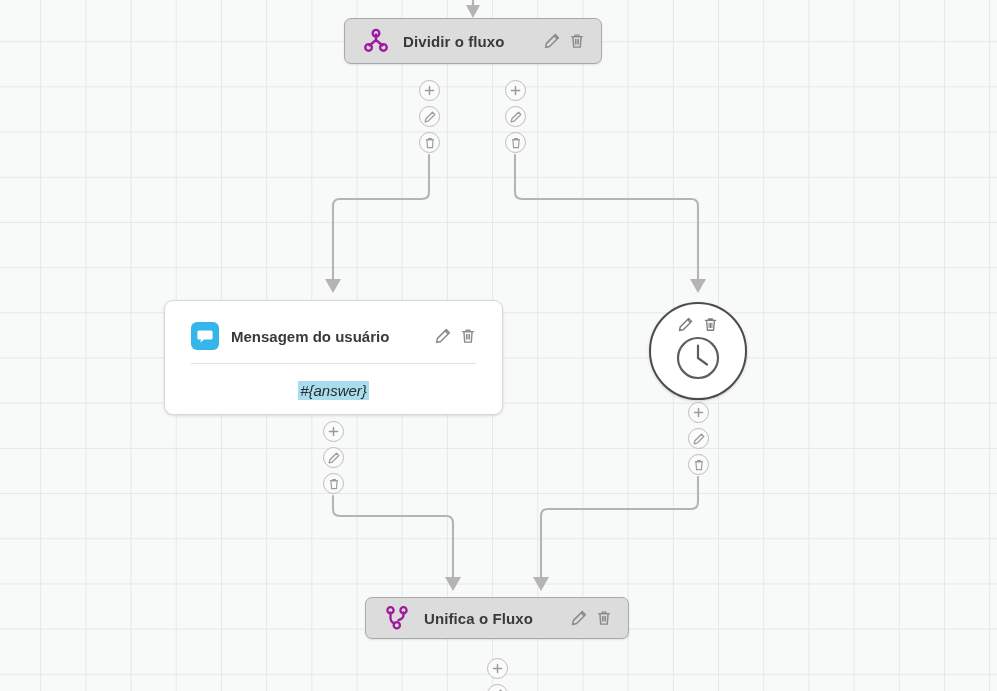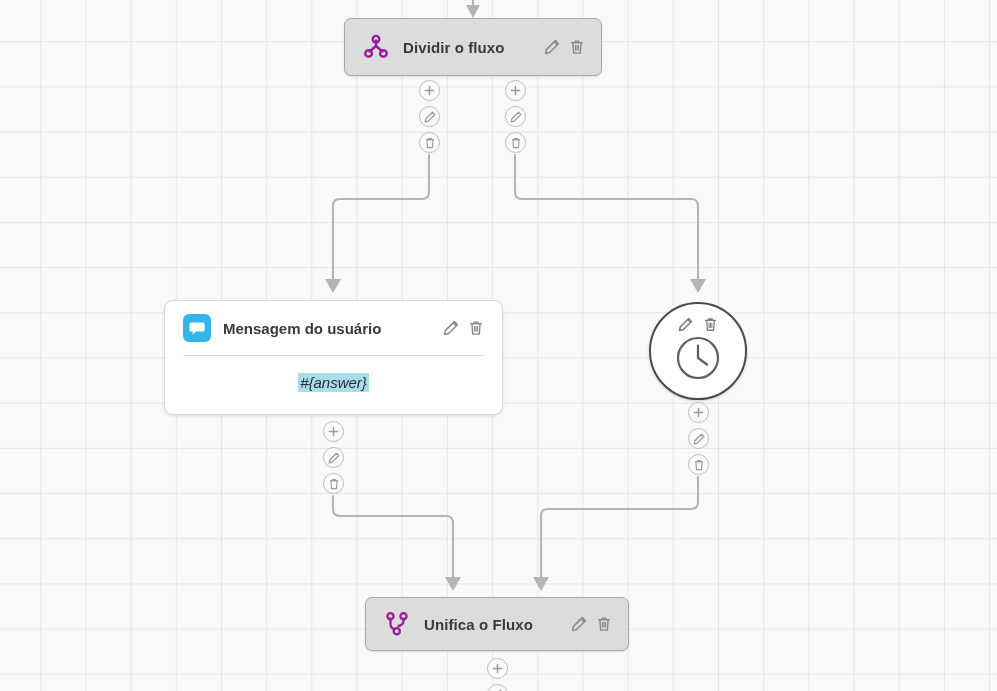--- a/index.html
+++ b/index.html
@@ -71,21 +71,21 @@
     letter-spacing: 0.1px;
     white-space: nowrap;
   }
 
   
   .node-card {
     background: #ffffff;
     border: 1px solid #d8d8d8;
     border-radius: 9px;
     box-shadow: 0 1px 3px rgba(0,0,0,0.12);
-    padding: 0;
+    padding: 8px;
   }
   .card-head {
     display: flex;
     align-items: center;
     height: 54px;
     padding: 0 18px 0 18px;
   }
   .card-head .node-title {
     font-size: 15px;
     font-weight: bold;
@@ -218,21 +218,21 @@
       <path class="edge-path" d="M333,496 L333,509 Q333,516 340,516 L446,516 Q453,516 453,523 L453,580"></path>
       <polygon class="edge-arrow" points="453,591 445,577 461,577"></polygon>
     </g>
 
     <g>
       <path class="edge-path" d="M698,477 L698,502 Q698,509 691,509 L548,509 Q541,509 541,516 L541,580"></path>
       <polygon class="edge-arrow" points="541,591 533,577 549,577"></polygon>
     </g>
   </svg>
 
-  <div class="node node-gray" style="left:344px; top:18px; width:258px; height:58px;justify-content:flex-end;">
+  <div class="node node-gray" style="left:344px; top:18px; width:258px; height:46px;justify-content:flex-end;">
     <span class="icon-bare">
       <svg width="26" height="26" viewBox="0 0 26 26">
         <path d="M13 6.5 L13 12 M13 12 L6.5 17.5 M13 12 L19.5 17.5" stroke="#9c1a9c" stroke-width="2.4" fill="none" stroke-linecap="round"></path>
         <circle cx="13" cy="5.2" r="3.3" fill="none" stroke="#9c1a9c" stroke-width="2.4"></circle>
         <circle cx="5.6" cy="19.4" r="3.3" fill="none" stroke="#9c1a9c" stroke-width="2.4"></circle>
         <circle cx="20.4" cy="19.4" r="3.3" fill="none" stroke="#9c1a9c" stroke-width="2.4"></circle>
       </svg>
     </span>
     <span class="node-title">Dividir o fluxo</span>
     <span class="tool-icons">
@@ -375,21 +375,21 @@
         </svg>
     </span>
     <span class="circle-btn">
       <svg width="12" height="12" viewBox="0 0 16 16">
         <path d="M2.6 3.6 H13.4 M6.2 3.6 V2.1 H9.8 V3.6" stroke="#9b9b9b" stroke-width="1.5" fill="none"></path>
         <path d="M3.9 3.6 L4.7 14.1 H11.3 L12.1 3.6 Z" fill="none" stroke="#9b9b9b" stroke-width="1.5"></path>
       </svg>
     </span>
   </div>
 
-  <div class="node node-gray" style="left:365px; top:597px; width:264px; height:54px;">
+  <div class="node node-gray" style="left:365px; top:597px; width:264px; height:42px;">
     <span class="icon-bare">
       <svg width="26" height="26" viewBox="0 0 26 26">
         <path d="M6.5 7.5 L6.5 13 Q6.5 17 10.5 18.4 M19.5 7.5 L19.5 10 Q19.5 13.6 14.5 15.2" stroke="#9c1a9c" stroke-width="2.3" fill="none" stroke-linecap="round"></path>
         <circle cx="6.5" cy="5.2" r="3.1" fill="none" stroke="#9c1a9c" stroke-width="2.3"></circle>
         <circle cx="19.5" cy="5.2" r="3.1" fill="none" stroke="#9c1a9c" stroke-width="2.3"></circle>
         <circle cx="12.8" cy="20.3" r="3.1" fill="none" stroke="#9c1a9c" stroke-width="2.3"></circle>
       </svg>
     </span>
     <span class="node-title">Unifica o Fluxo</span>
     <span class="tool-icons">

